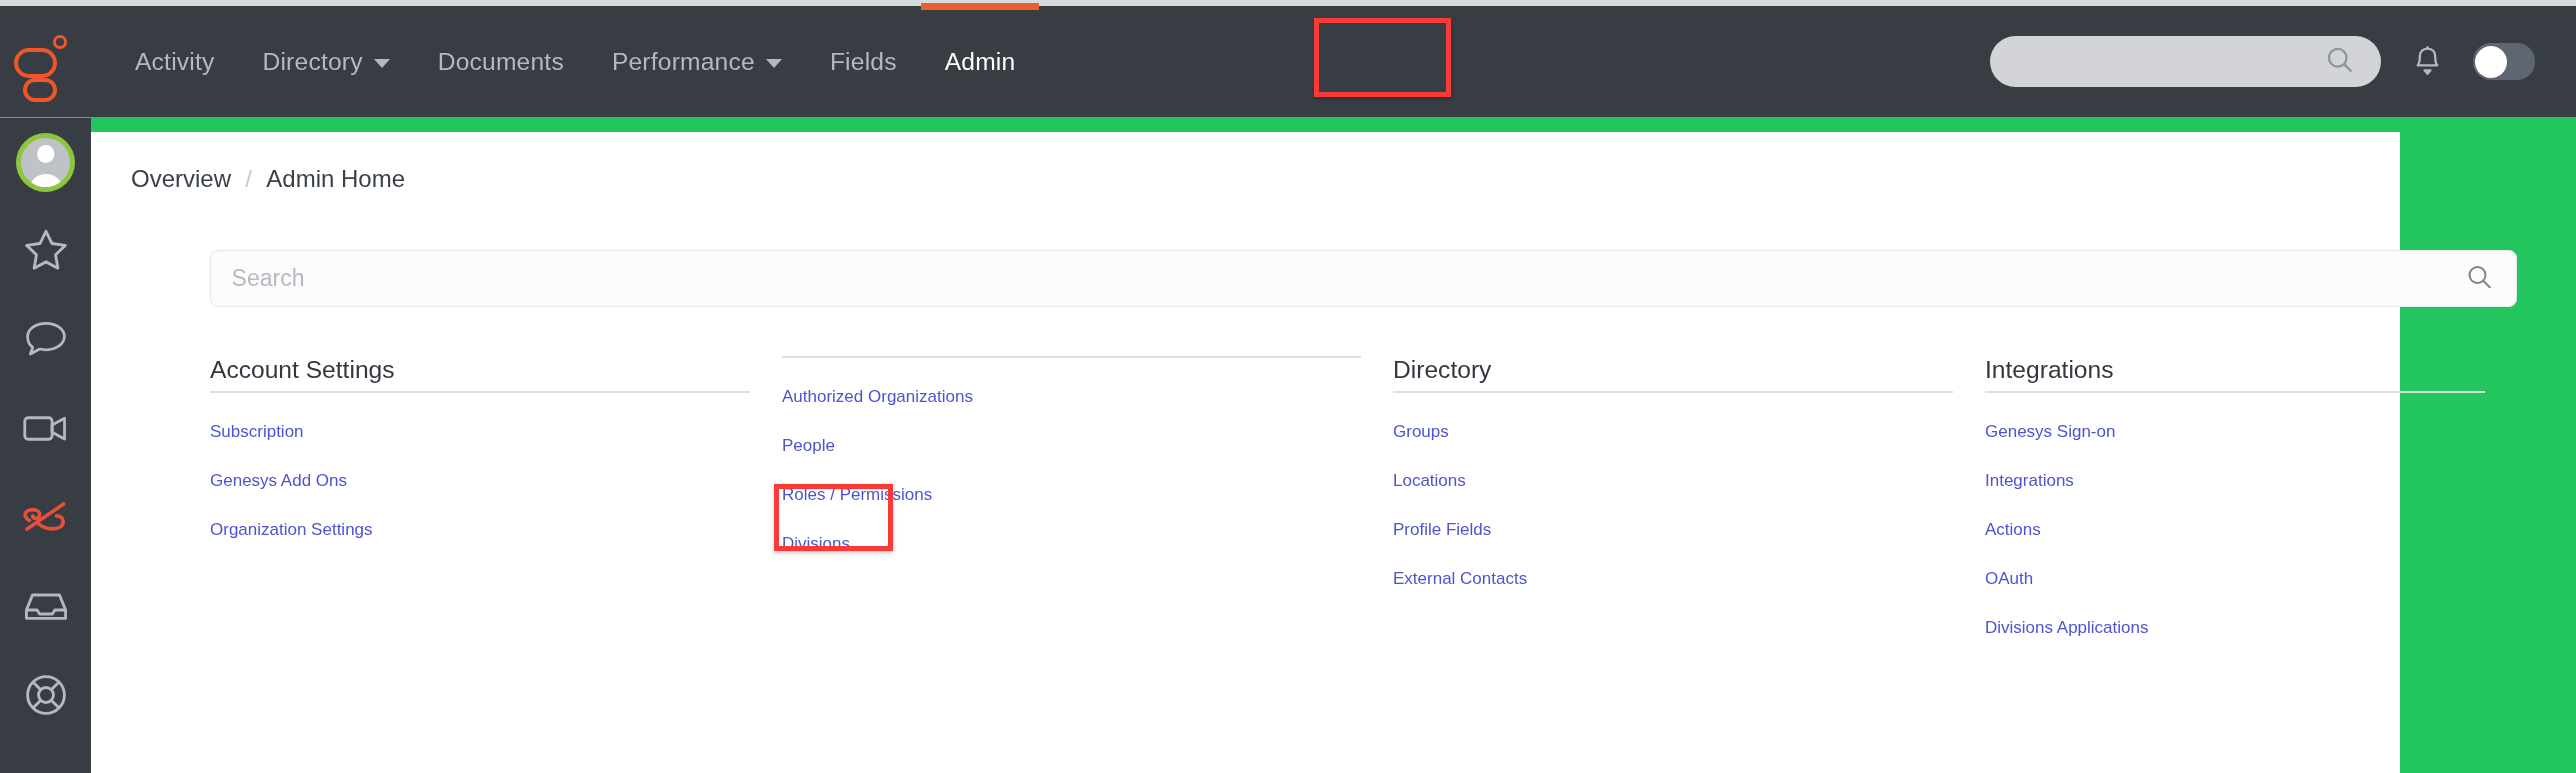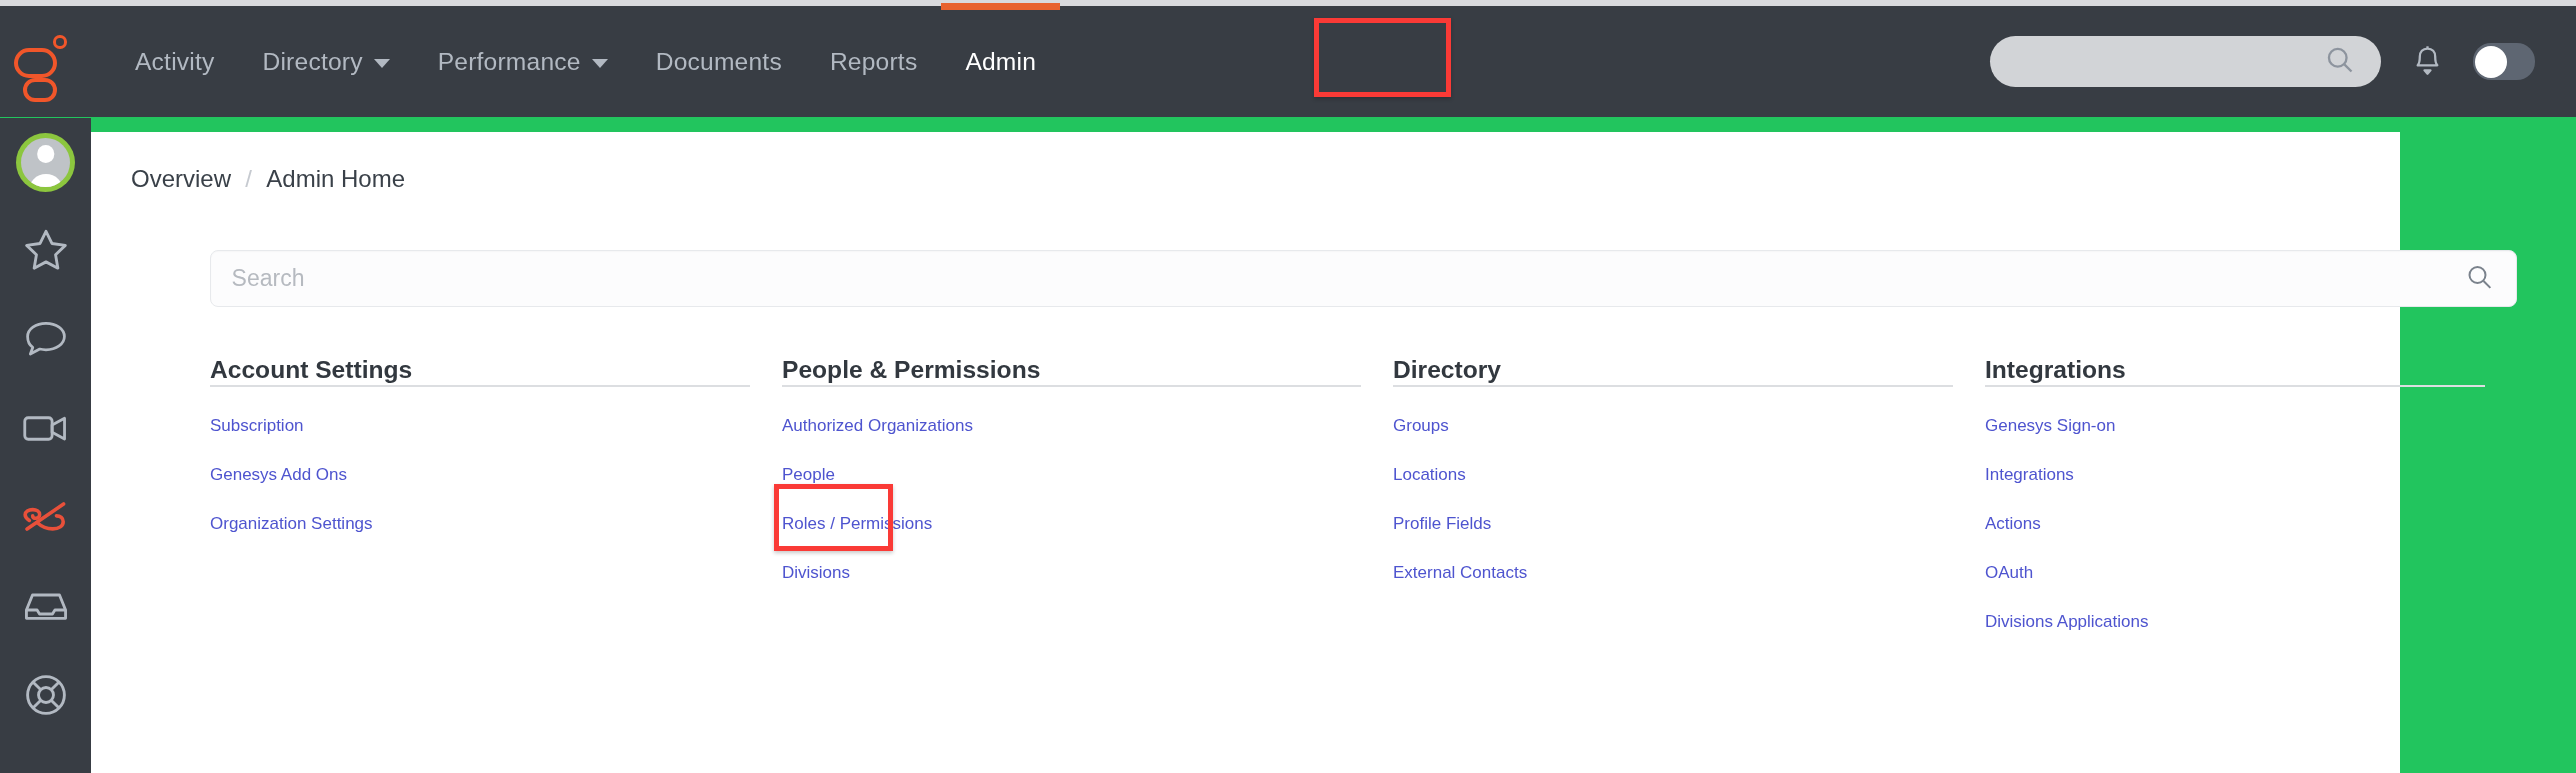--- a/index.html
+++ b/index.html
@@ -160,22 +160,22 @@
     position:absolute; left:119px; top:224px;
     width:2307px;
     display:flex;
   }
   .col { position:relative; }
   .col:nth-child(1){ width:572px; }
   .col:nth-child(2){ width:611px; }
   .col:nth-child(3){ width:592px; }
   .col:nth-child(4){ width:532px; }
   .col-head {
-    font-size:24.6px; font-weight:bold; color:#32383f;
-    padding-bottom:1px; white-space:nowrap;
+    font-size:24.6px; font-weight:normal; color:#32383f;
+    padding-bottom:7px; white-space:nowrap;
   }
   .col-rule { height:2.4px; background:#dcdee1; margin-right:32px; }
   .col-links { margin-top:29px; }
   .col-link {
     display:block;
     font-size:17px; color:#4e54cf;
     text-decoration:none; cursor:pointer;
     margin-bottom:29px; white-space:nowrap; width:max-content;
   }
 
@@ -204,28 +204,28 @@
 
     <div class="nav-items" id="nav-items">
         <div class="nav-item">
           <span>Activity</span>
         </div>
         <div class="nav-item">
           <span>Directory</span>
           <span class="caret"></span>
         </div>
         <div class="nav-item">
+          <span>Documents</span>
+        </div>
+        <div class="nav-item">
           <span>Performance</span>
           <span class="caret"></span>
         </div>
         <div class="nav-item">
-          <span>Documents</span>
-        </div>
-        <div class="nav-item">
-          <span>Reports</span>
+          <span>Fields</span>
         </div>
         <div class="nav-item active">
           <div class="active-bar"></div>
           <span>Admin</span>
         </div>
       </div>
 
     <div class="nav-right">
       <div class="nav-search">
         <span class="mag">
@@ -339,21 +339,20 @@
         <div class="col">
           <div class="col-head">Account Settings</div>
           <div class="col-rule"></div>
           <div class="col-links">
             <a class="col-link">Subscription</a>
             <a class="col-link">Genesys Add Ons</a>
             <a class="col-link">Organization Settings</a>
           </div>
         </div>
         <div class="col">
-          <div class="col-head">People &amp; Permissions</div>
           <div class="col-rule"></div>
           <div class="col-links">
             <a class="col-link">Authorized Organizations</a>
             <a class="col-link">People</a>
             <a class="col-link">Roles / Permissions</a>
             <a class="col-link">Divisions</a>
           </div>
         </div>
         <div class="col">
           <div class="col-head">Directory</div>

